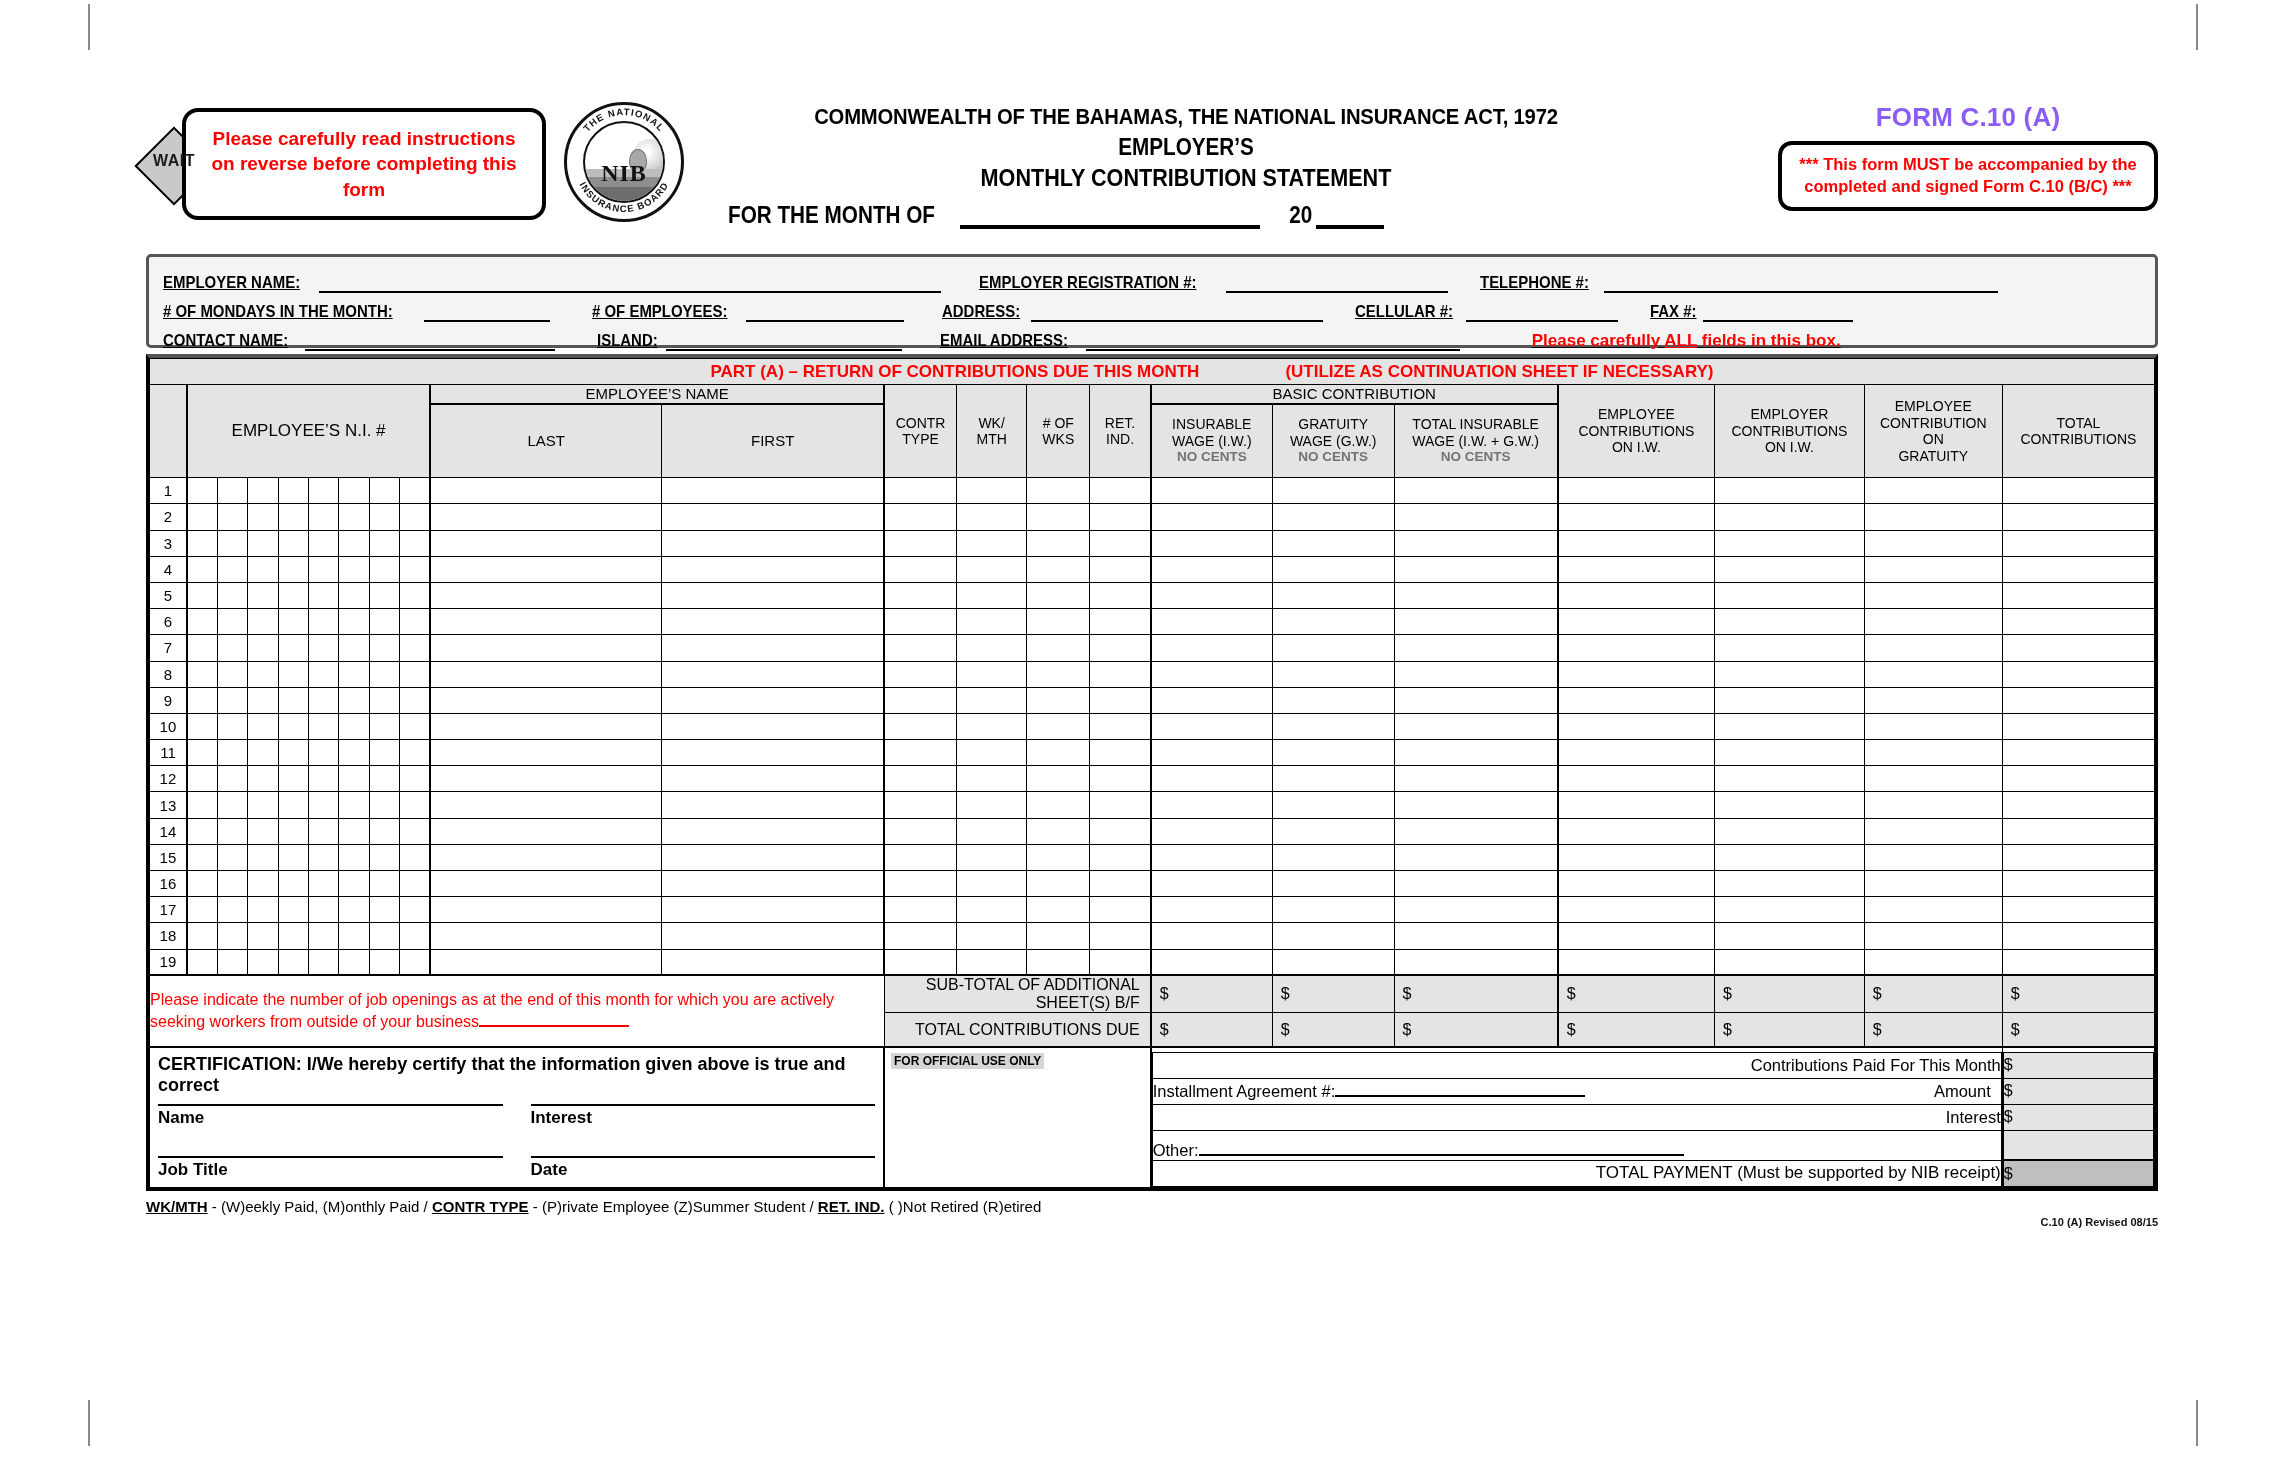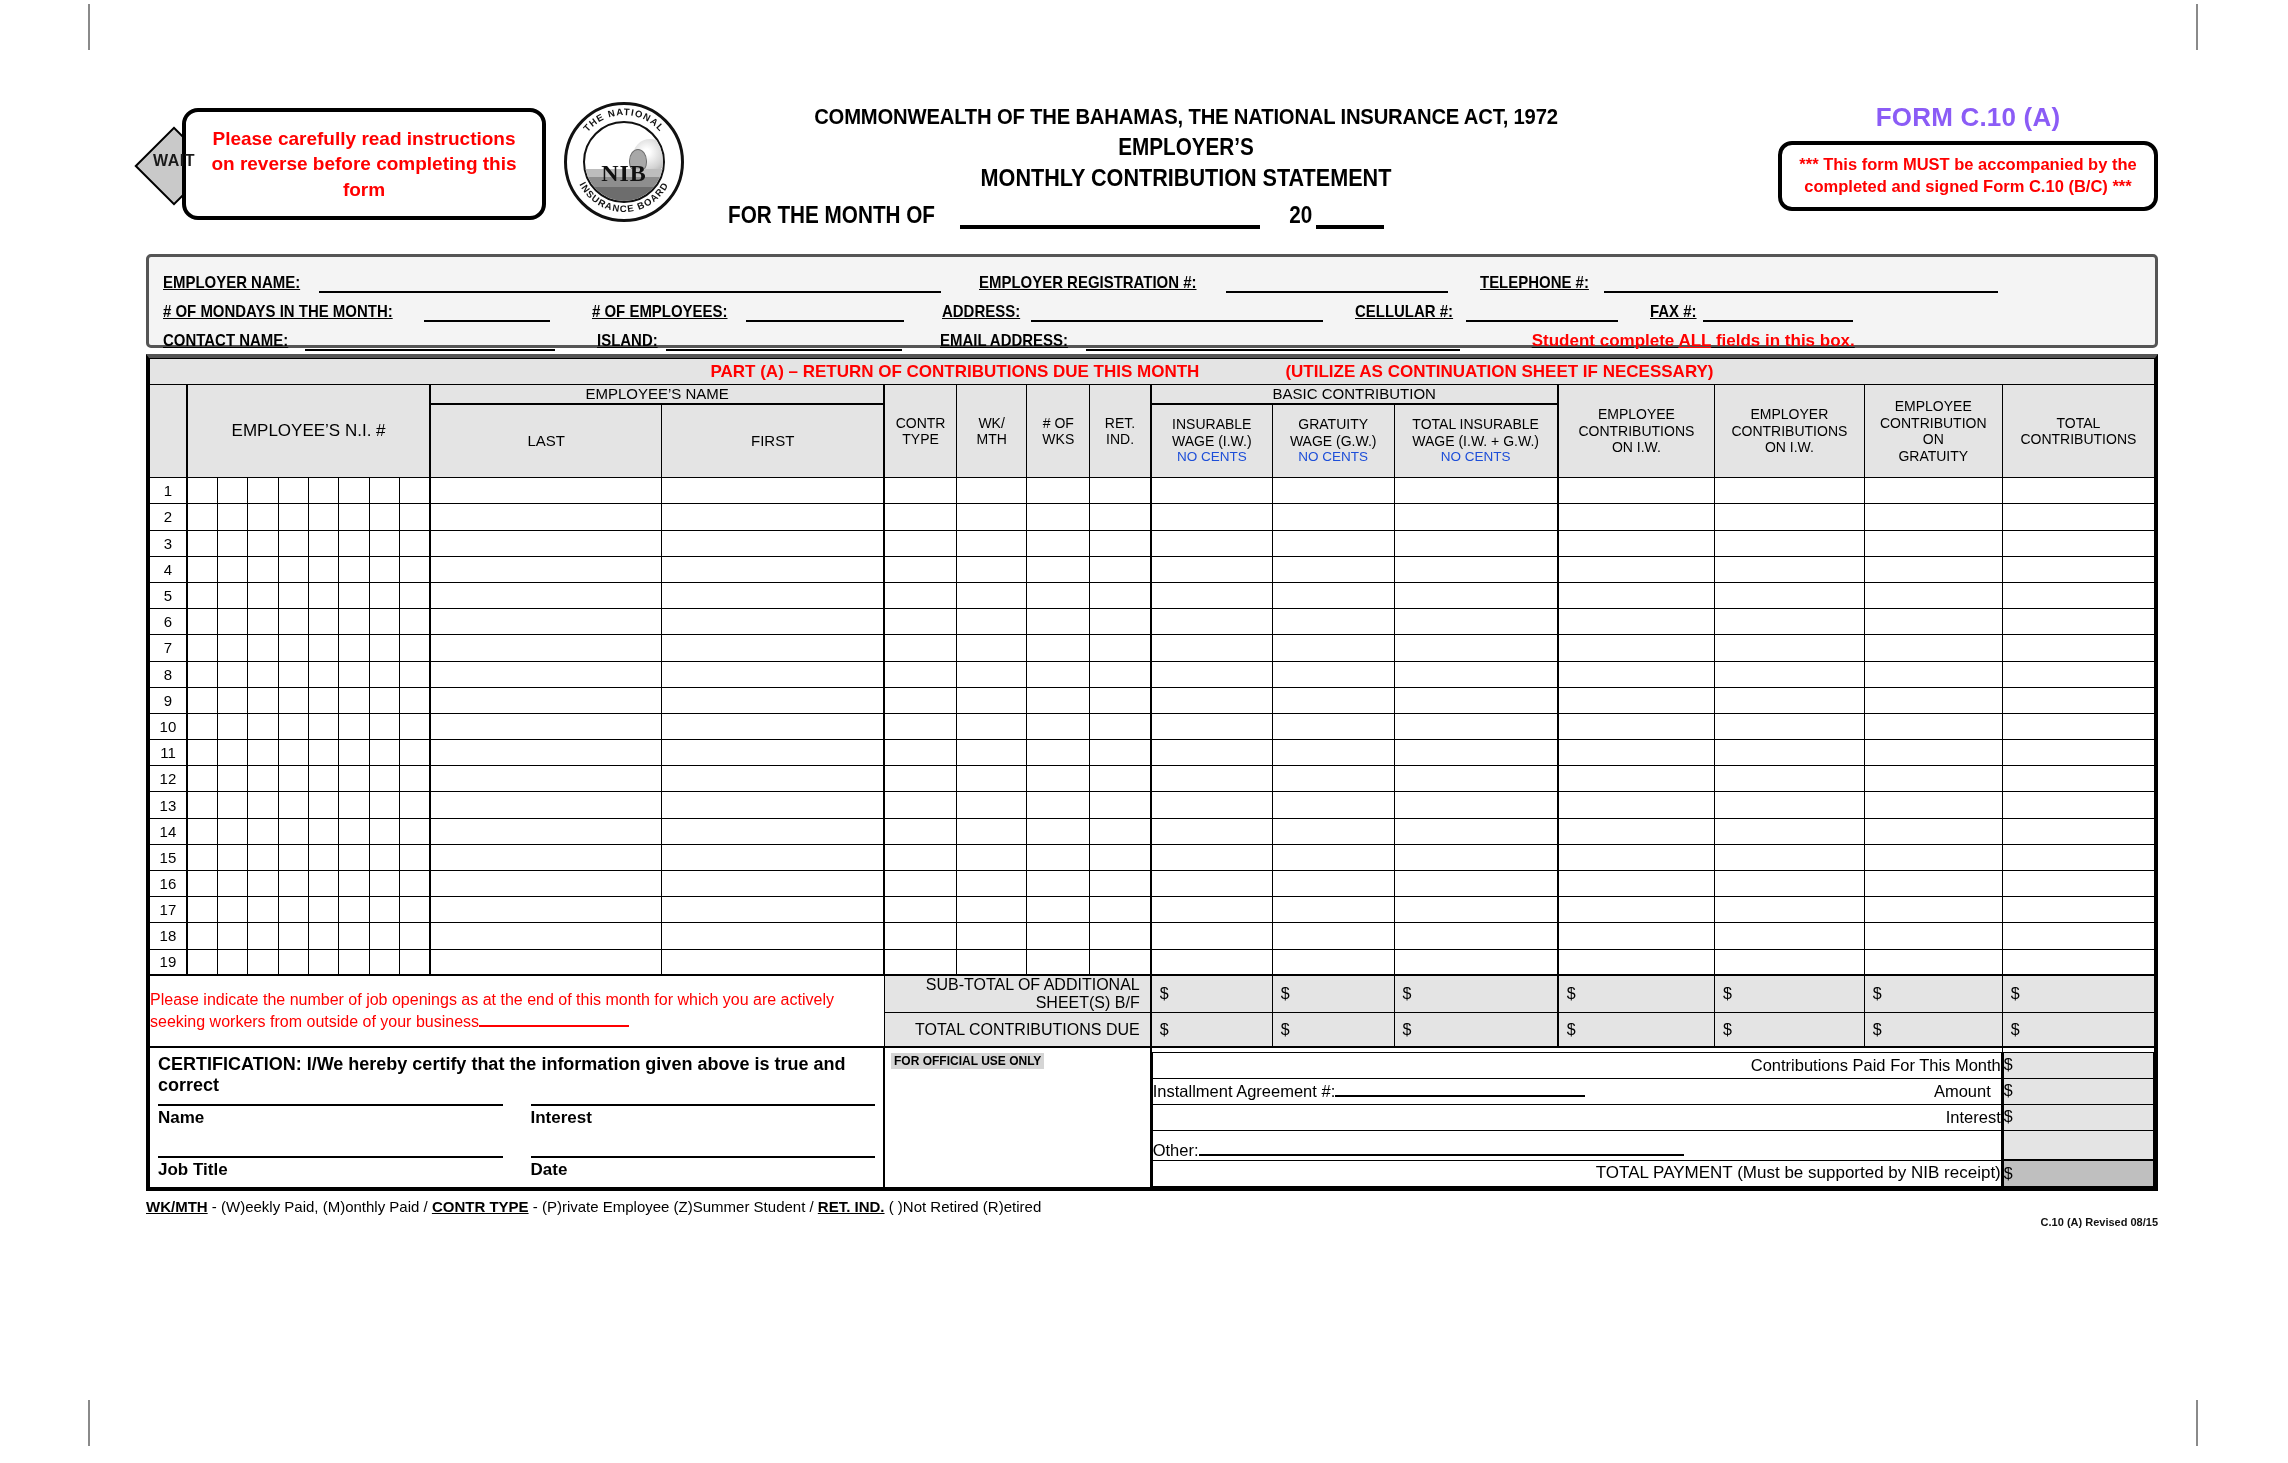--- a/index.html
+++ b/index.html
@@ -305,21 +305,21 @@
     background: #e4e4e4;
     font-family: "Liberation Sans Narrow", "Liberation Sans", sans-serif;
     font-size: 14px;
     text-align: center;
     vertical-align: middle;
     line-height: 1.18;
     padding: 2px 1px;
   }
   .hdr th.big { font-size: 17px; }
   .hdr th.mid { font-size: 15px; }
-  .nocents { color: #1d4ed8; font-weight: normal; font-size: 13.5px; display: block; text-align: center; }
+  .nocents { color: #737373; font-weight: bold; font-size: 13.5px; display: block; text-align: center; }
   .rowline td {
     height: 26.2px;
     background: #fff;
   }
   .rownum {
     text-align: center;
     font-size: 15px;
     font-weight: bold;
     background: #fff;
   }
@@ -516,21 +516,21 @@
         <span class="lbl" style="margin-left:32px;">FAX #:</span>
         <span class="ul" style="width:150px;"></span>
       </div>
       <div class="info-line">
         <span class="lbl">CONTACT NAME:</span>
         <span class="ul" style="width:250px;"></span>
         <span class="lbl" style="margin-left:42px;">ISLAND:</span>
         <span class="ul" style="width:236px;"></span>
         <span class="lbl" style="margin-left:38px;">EMAIL ADDRESS:</span>
         <span class="ul" style="width:374px;"></span>
-        <span class="redall" style="margin-left:72px;"><span>Student complete </span><u>ALL</u><span> fields in this box.</span></span>
+        <span class="redall" style="margin-left:72px;"><span>Please carefully </span><u>ALL</u><span> fields in this box.</span></span>
       </div>
     </div>
 
     <div class="main-table">
       <table class="grid">
         <colgroup>
           <col style="width:32px">
           <col style="width:26px">
             <col style="width:26px">
             <col style="width:26px">

